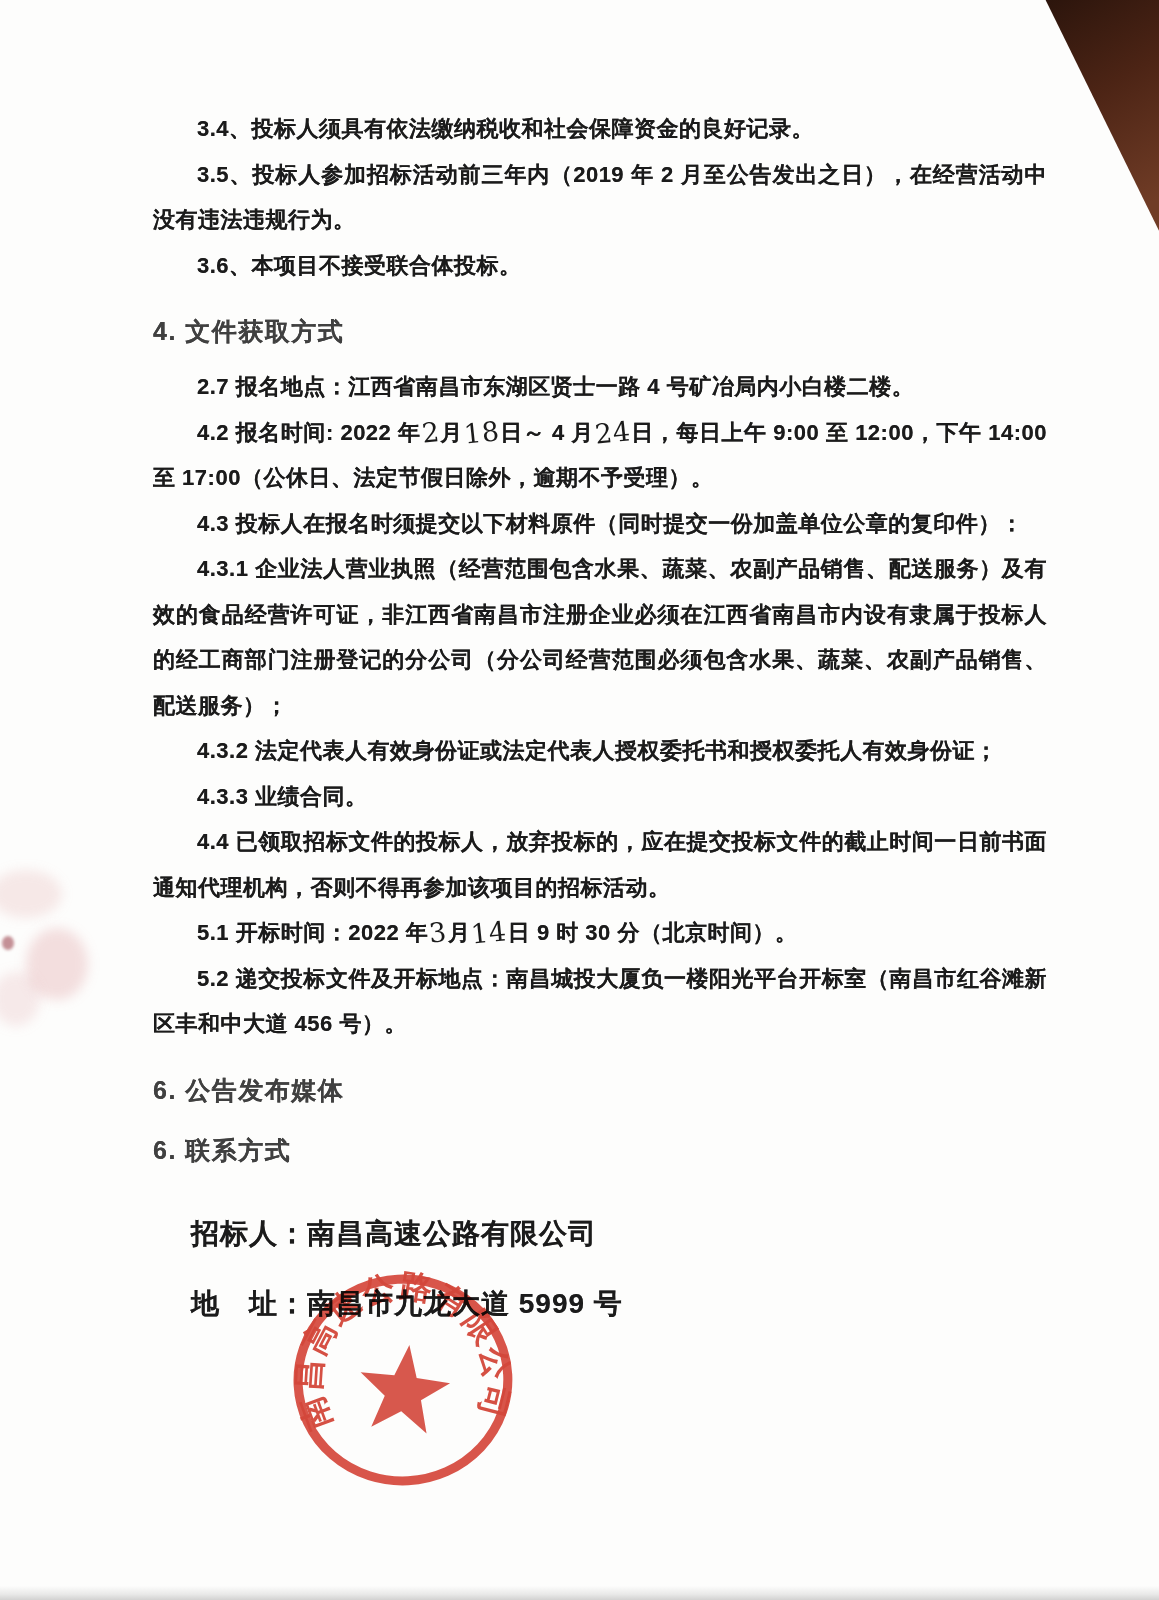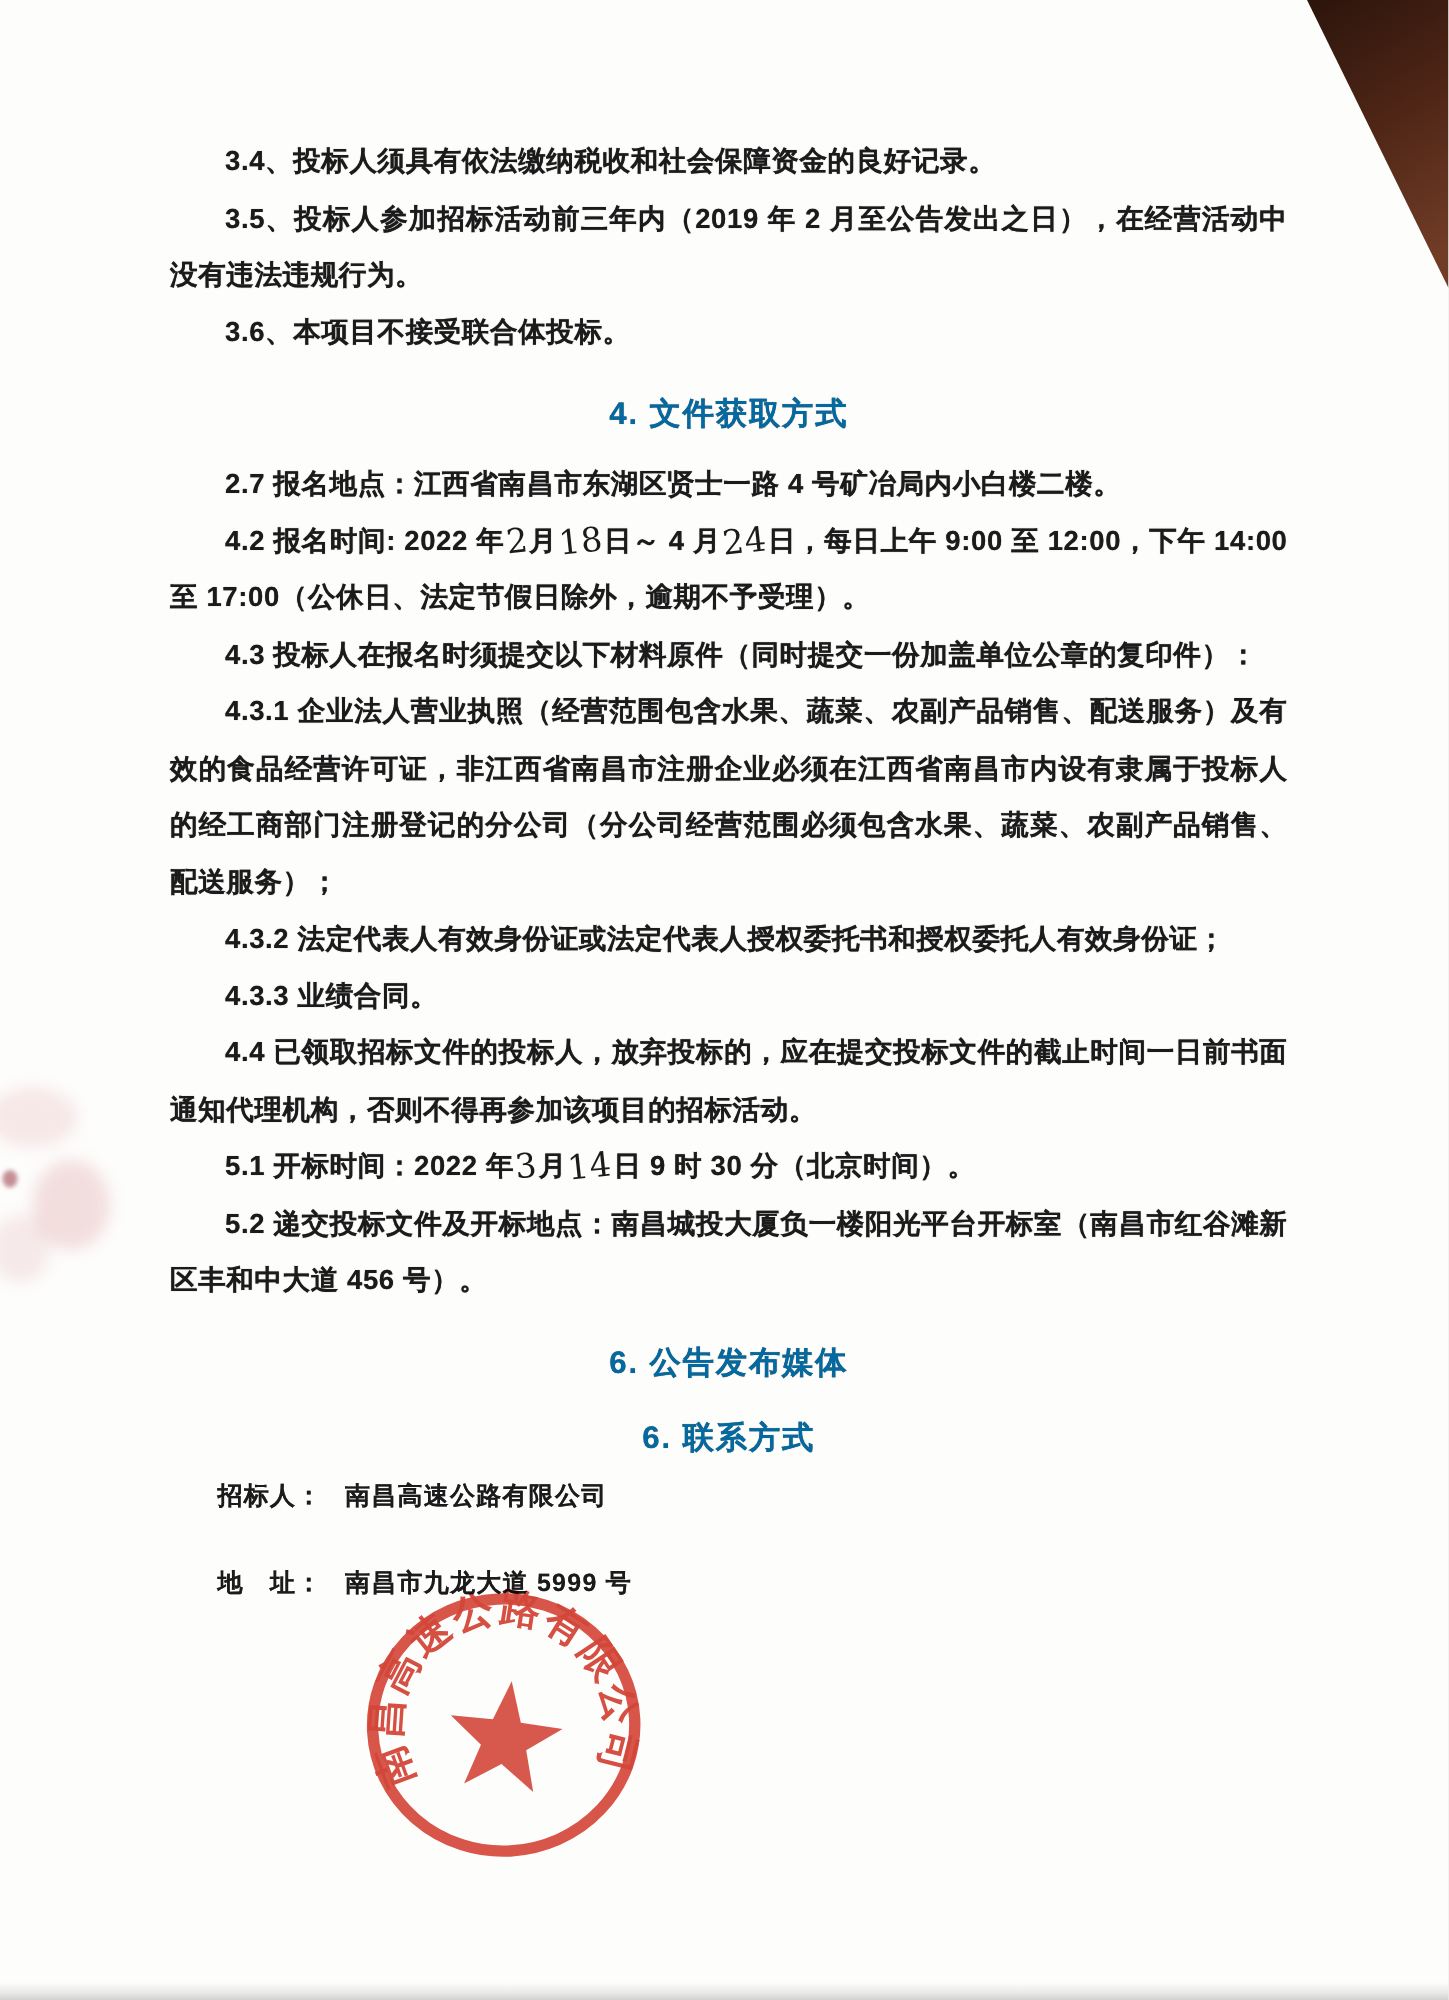--- a/index.html
+++ b/index.html
@@ -7,63 +7,62 @@
     position:relative;
     width:1159px;height:1600px;
     margin:0 auto;
     background:#fdfdfc;
     overflow:hidden;
     font-family:"Liberation Sans",sans-serif;
     color:#1b1b1b;
   }
   #doc{
     position:absolute;
-    left:136px;top:106px;
+    left:153px;top:106px;
     width:894px;
   }
   .para{
     font-size:22px;
     line-height:45.5px;
     text-align:justify;
     font-weight:600;
     text-indent:44px;
     letter-spacing:.5px;
     margin:0;
     text-shadow:0 0 .6px rgba(25,25,25,.75);
   }
   .heading{
     font-size:25px;
     font-weight:700;
     line-height:34px;
     letter-spacing:1.5px;
     margin:26px 0 16px;
     text-indent:0;
-    color:#0369a1;
+    color:#404040;
     text-shadow:0 0 .6px rgba(0,0,0,.7);
-    text-align:center;
   }
   .hand{
     font-family:"DejaVu Serif",serif;
     font-size:27px;
     font-weight:500;
     display:inline-block;
     transform:rotate(-6deg);
     line-height:1;
     vertical-align:-2px;
     text-indent:0;
     padding:0 1px;
     text-shadow:none;
   }
   #contact{margin-top:10px;}
   .crow{
     display:flex;
-    align-items:flex-start;
+    align-items:flex-end;
     height:70px;
     padding-left:38px;
-    font-size:20px;
+    font-size:28px;
     font-weight:700;
     letter-spacing:1px;
   }
   .crow .cell{
     text-shadow:0 0 .5px rgba(0,0,0,.65);
     white-space:pre;
   }
   
   .stamp{
     position:absolute;

